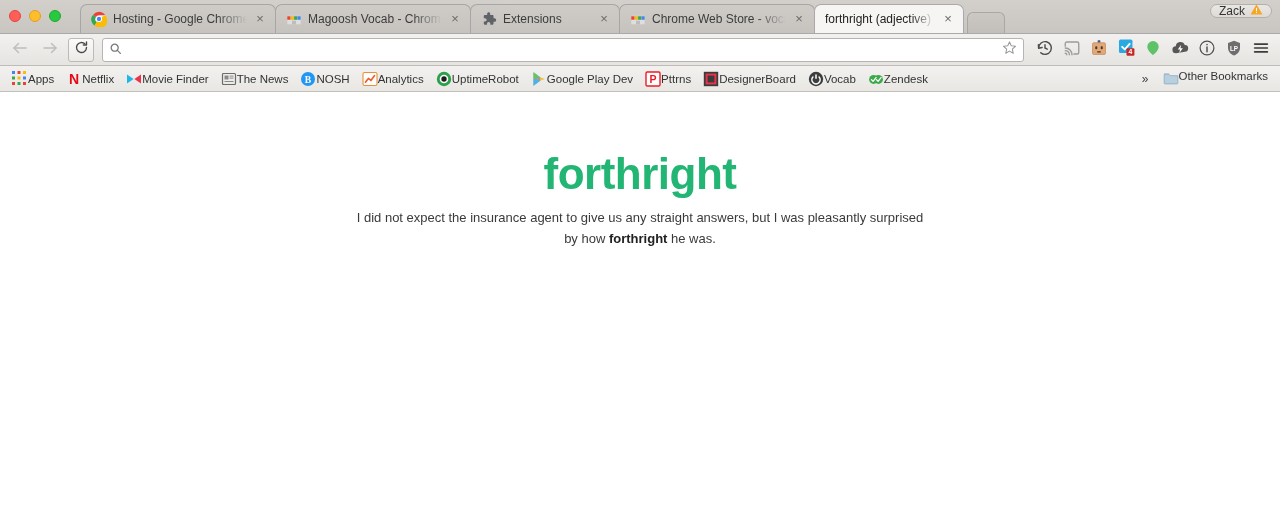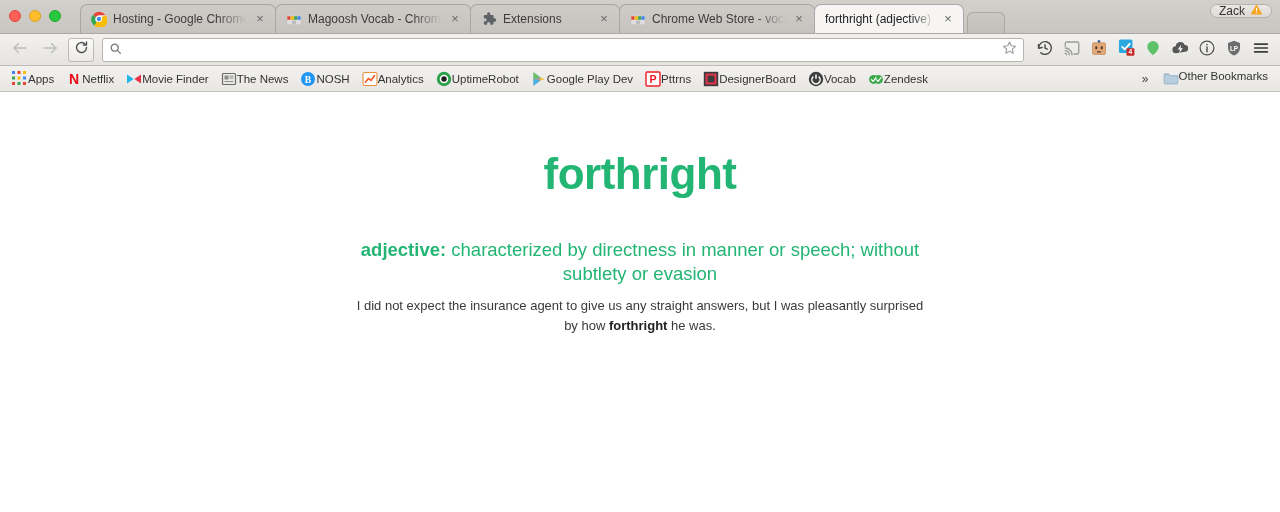--- a/index.html
+++ b/index.html
@@ -561,23 +561,19 @@
           <path d="M1.2 3.4h4.4l1.2 1.4H1.2z" fill="#9db9cd"></path>
         </svg>
       </span>
       <span class="bm-label">Other Bookmarks</span>
     </div>
   </div>
 
   <div class="page">
     <h1 class="word">forthright</h1>
 
-    <div class="definition">
-      <span class="pos">adjective:</span>
-      <span>characterized by directness in manner or speech; without subtlety or evasion</span>
-    </div>
 
     <div class="example">
       <span>I did not expect the insurance agent to give us any straight answers, but I was pleasantly surprised by how </span><span class="em">forthright</span><span> he was.</span>
     </div>
   </div>
 
 </div>
 
 </body></html>

